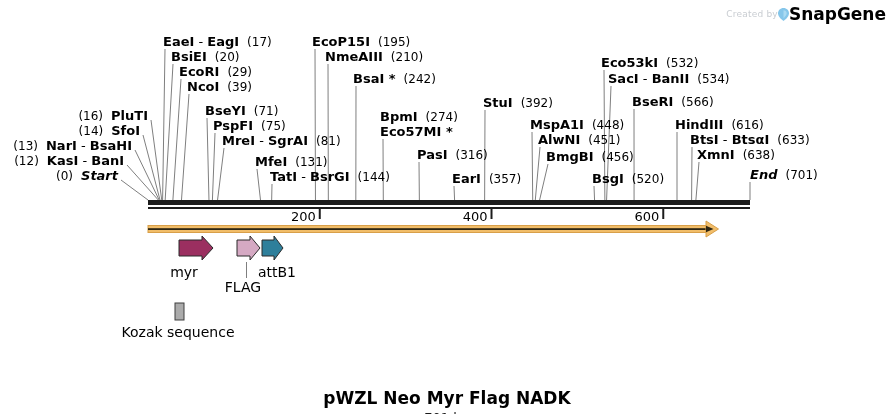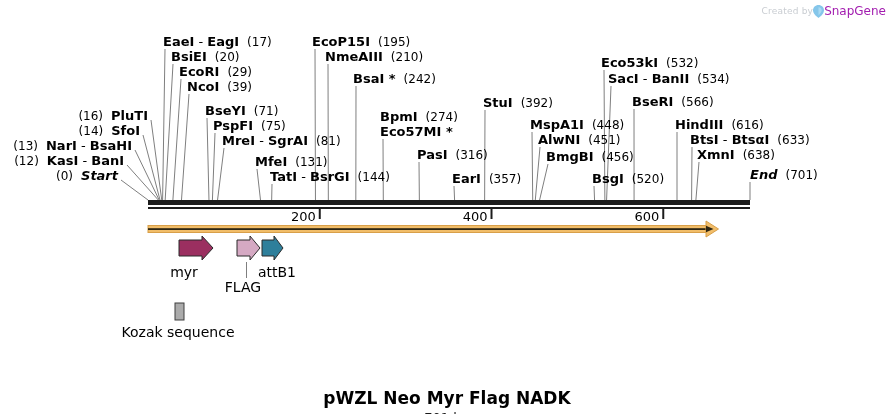--- a/index.html
+++ b/index.html
@@ -4,21 +4,21 @@
 <style>
   html,body{margin:0;padding:0;background:#fff;}
   .canvas{
     position:relative;width:894px;height:414px;background:#ffffff;overflow:hidden;
     font-family:"DejaVu Sans","Liberation Sans",sans-serif;
   }
   .watermark{
     position:absolute;top:4px;right:8px;display:flex;align-items:center;gap:0;
   }
   .watermark .created{font-size:9px;color:#c9cdd2;letter-spacing:.2px;}
-  .watermark .brand{font-size:12px;color:#a21caf;font-weight:400;}
+  .watermark .brand{font-size:17px;color:#000000;font-weight:700;}
   #map-svg{position:absolute;left:0;top:0;}
   #map-svg text{font-family:"DejaVu Sans","Liberation Sans",sans-serif;fill:#000;}
   .footer{position:absolute;left:0;top:388px;width:894px;text-align:center;}
   .footer .title{font-size:17px;font-weight:bold;color:#000;}
   .footer .bp{font-size:13px;color:#1a1a1a;margin-top:2px;}
 </style>
 </head>
 <body>
 
 <div class="canvas">

